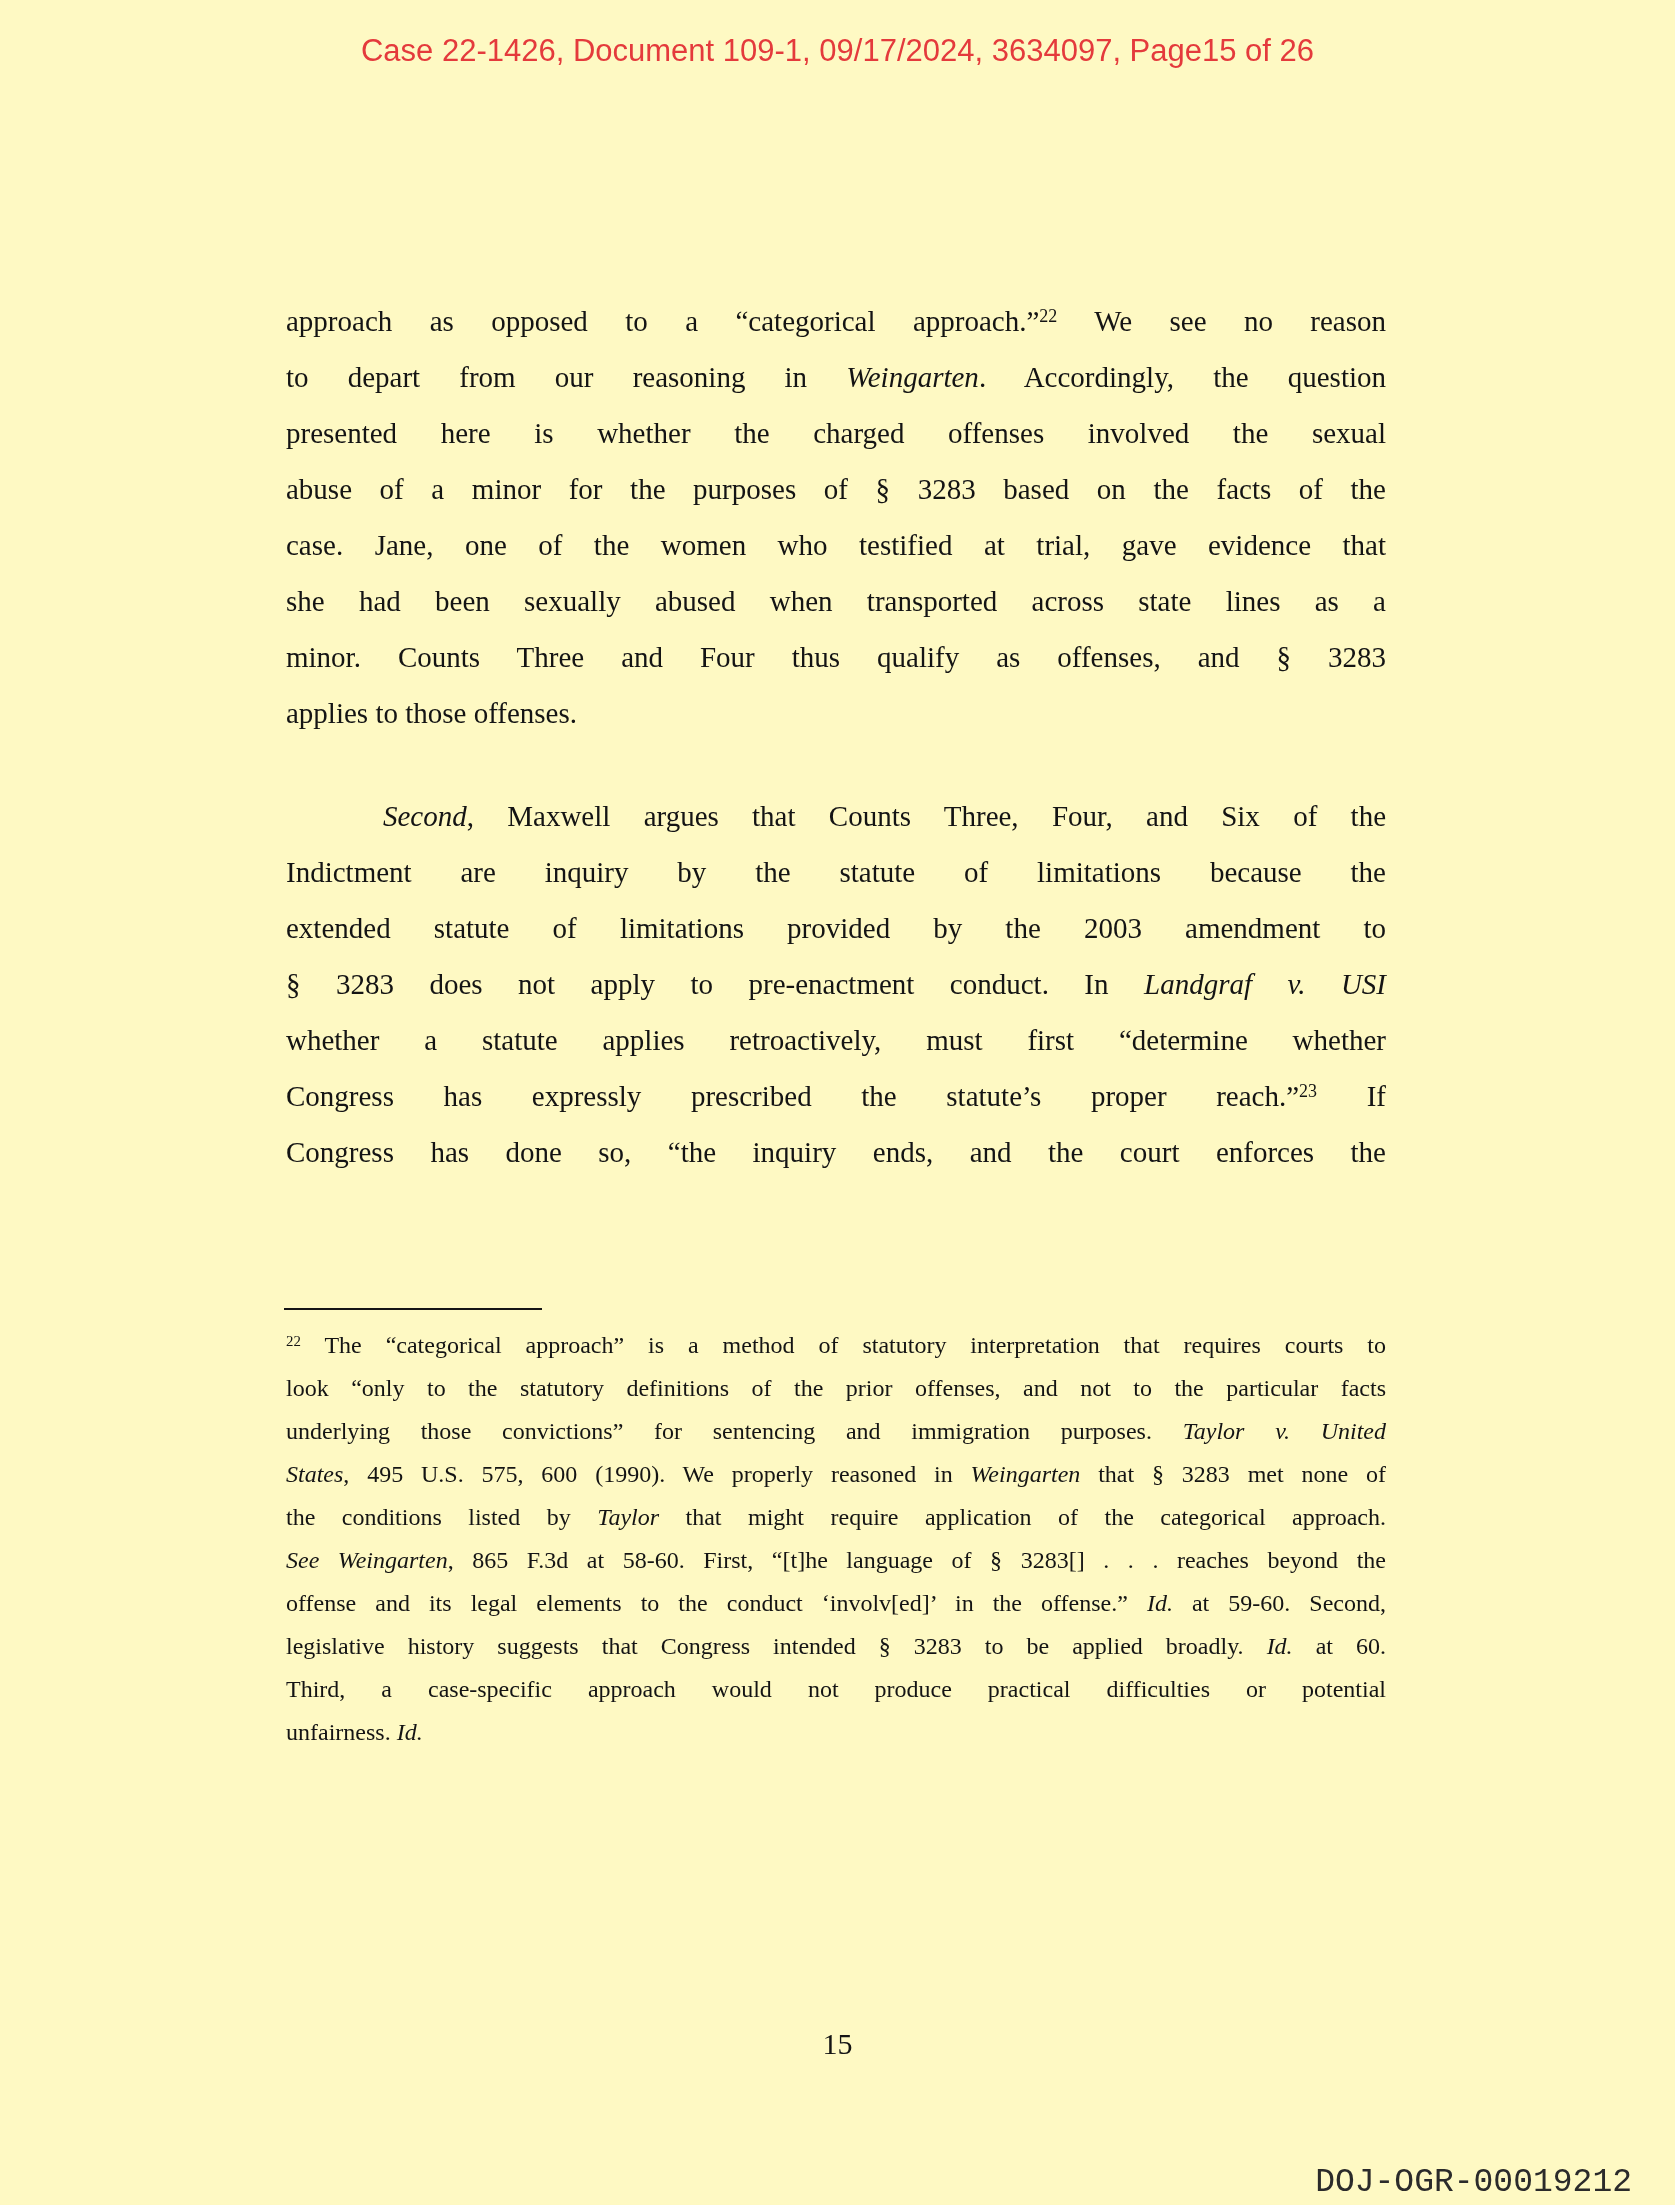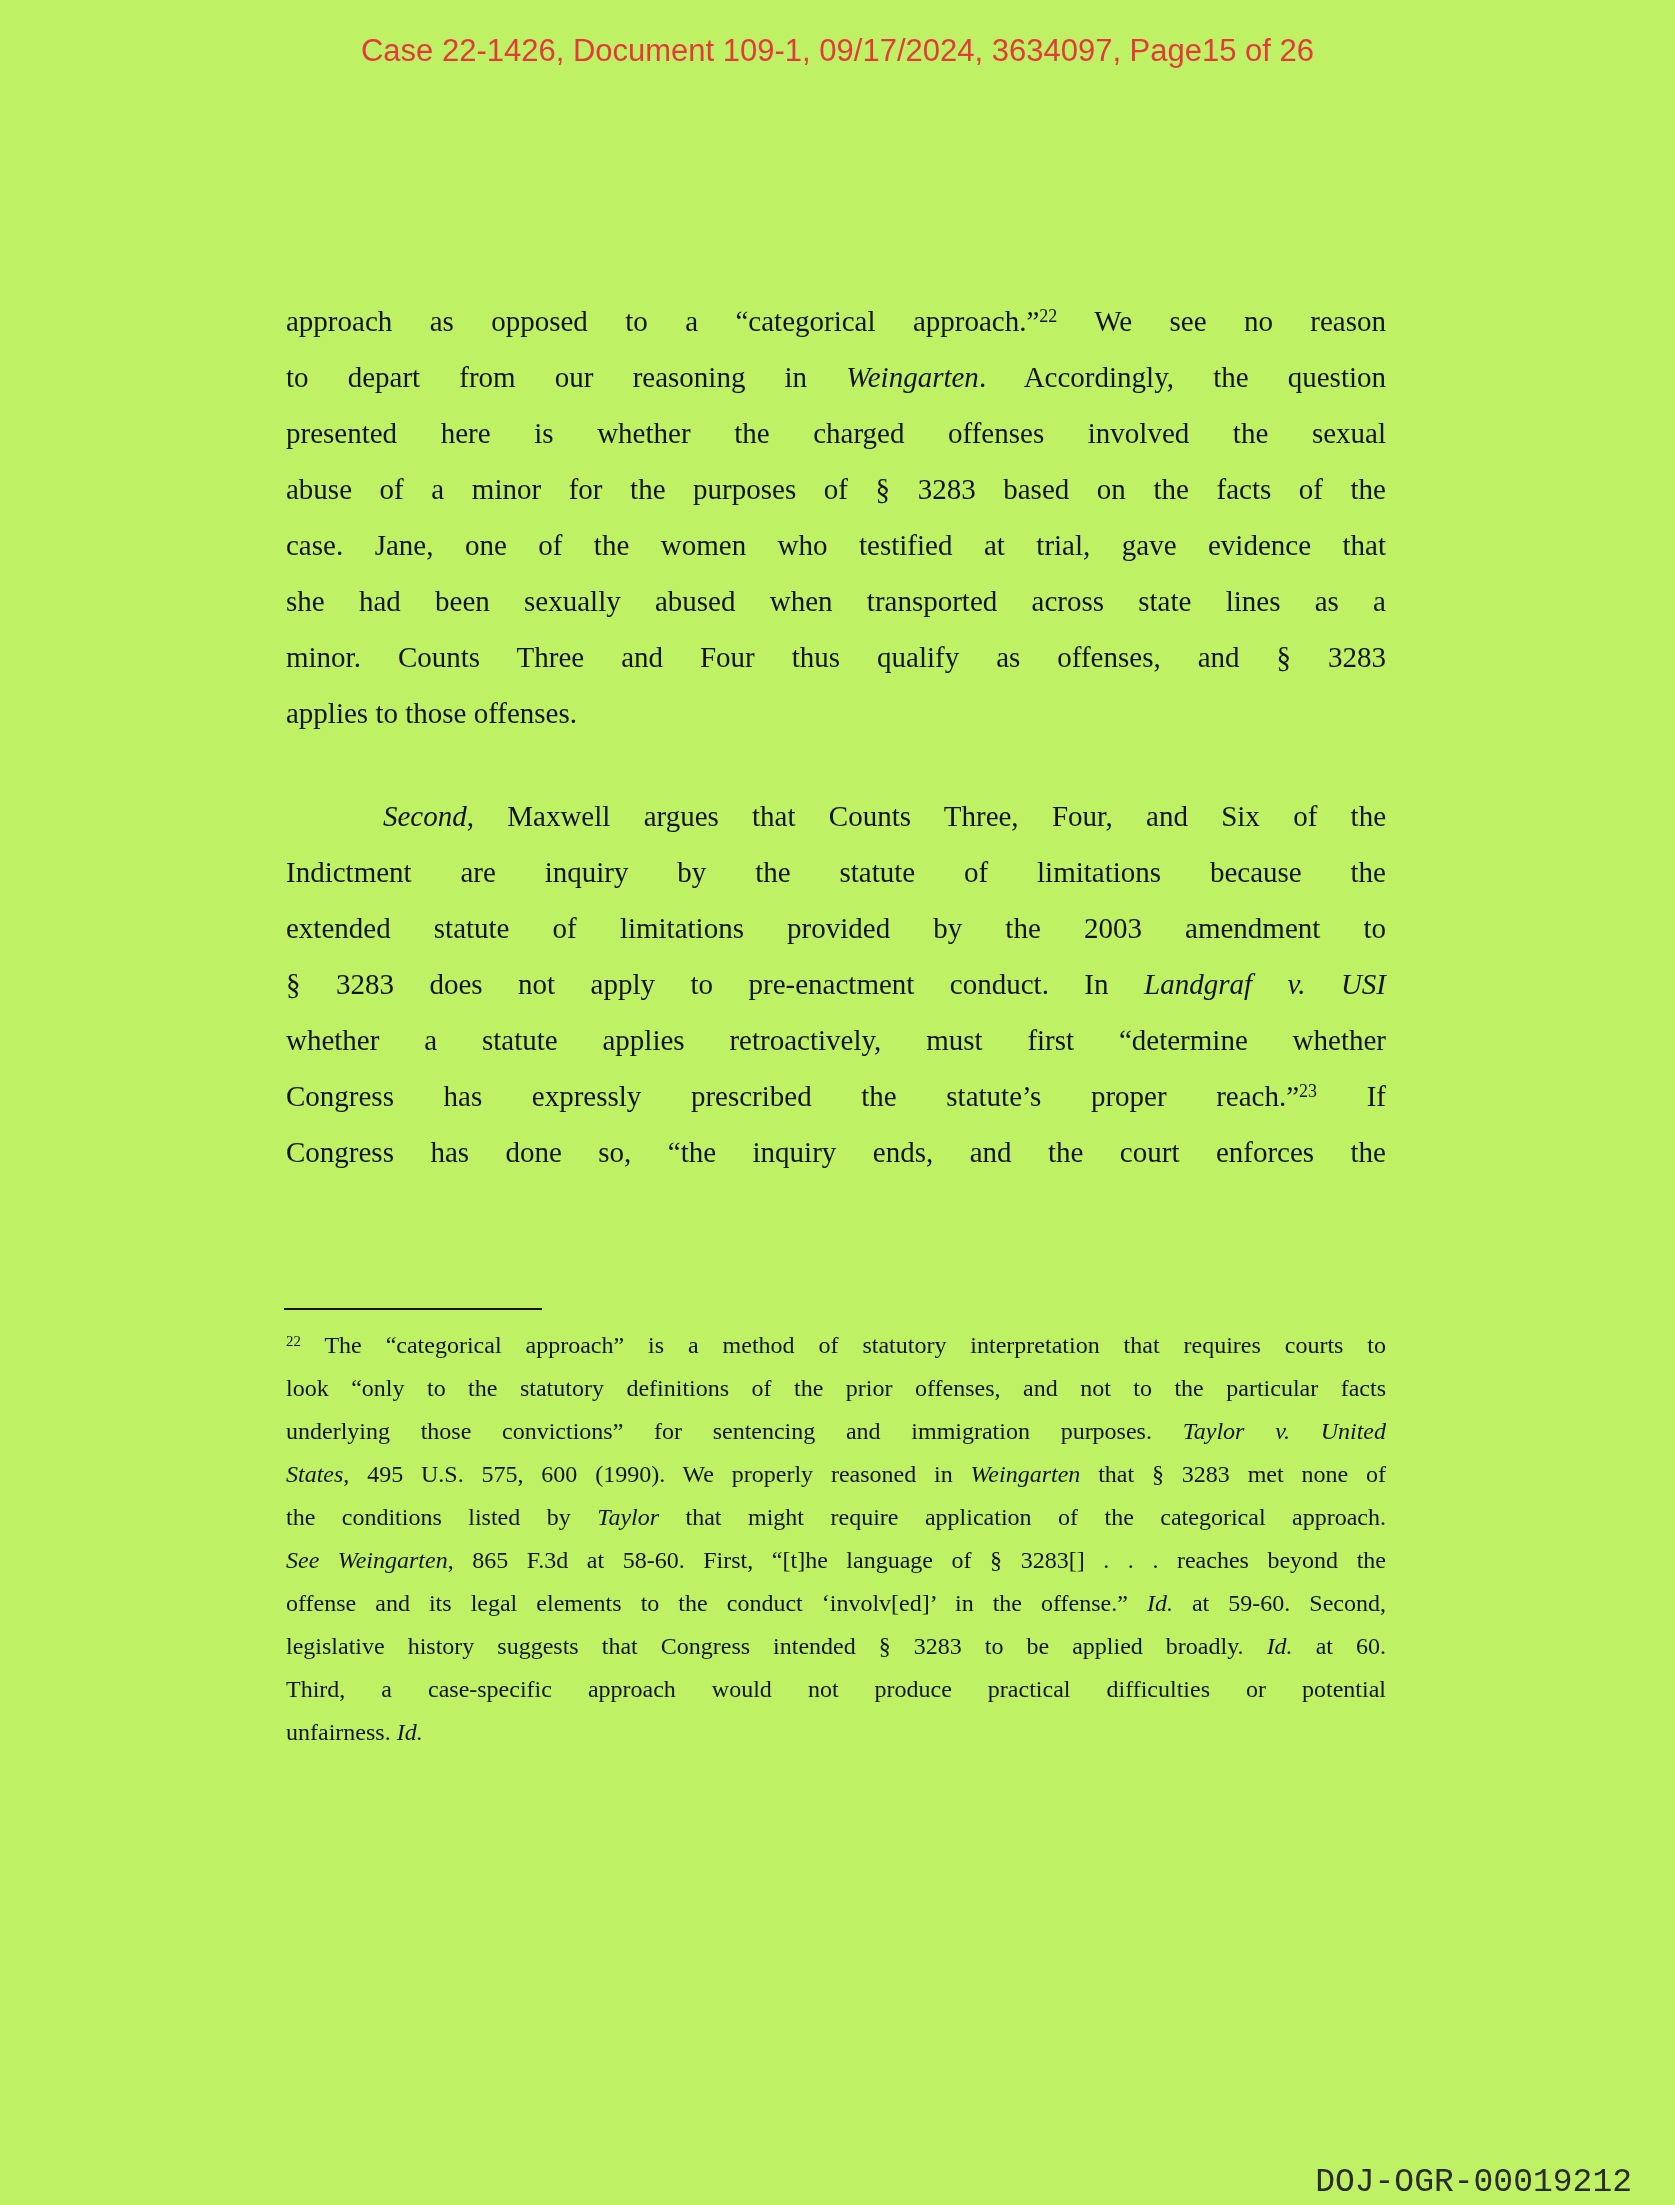--- a/index.html
+++ b/index.html
@@ -4,21 +4,21 @@
 <style>
   html, body {
     margin: 0;
     padding: 0;
     background: #f0f0f0;
   }
   .page {
     position: relative;
     width: 1675px;
     height: 2205px;
-    background: #bef264;
+    background: #fef9c3;
     overflow: hidden;
     font-family: "Liberation Serif", serif;
     color: var(--ink, #141414);
   }
   .stamp {
     position: absolute;
     top: 33px;
     left: 0;
     width: 100%;
     text-align: center;
@@ -124,17 +124,18 @@
         <div class="tline"><span class="it">States</span><span>, 495 U.S. 575, 600 (1990). We properly reasoned in </span><span class="it">Weingarten</span><span> that § 3283 met none of</span></div>
         <div class="tline"><span>the conditions listed by </span><span class="it">Taylor</span><span> that might require application of the categorical approach.</span></div>
         <div class="tline"><span class="it">See Weingarten</span><span>, 865 F.3d at 58-60. First, “[t]he language of § 3283[] . . . reaches beyond the</span></div>
         <div class="tline"><span>offense and its legal elements to the conduct ‘involv[ed]’ in the offense.” </span><span class="it">Id.</span><span> at 59-60. Second,</span></div>
         <div class="tline"><span>legislative history suggests that Congress intended § 3283 to be applied broadly. </span><span class="it">Id.</span><span> at 60.</span></div>
         <div class="tline"><span>Third, a case-specific approach would not produce practical difficulties or potential</span></div>
         <div class="tline tline-last"><span>unfairness. </span><span class="it">Id.</span></div>
       </div>
     </div>
 
+  <div class="pagenum">15</div>
 
   <div class="docid">DOJ-OGR-00019212</div>
 
 </div>
 
 
 </body></html>

